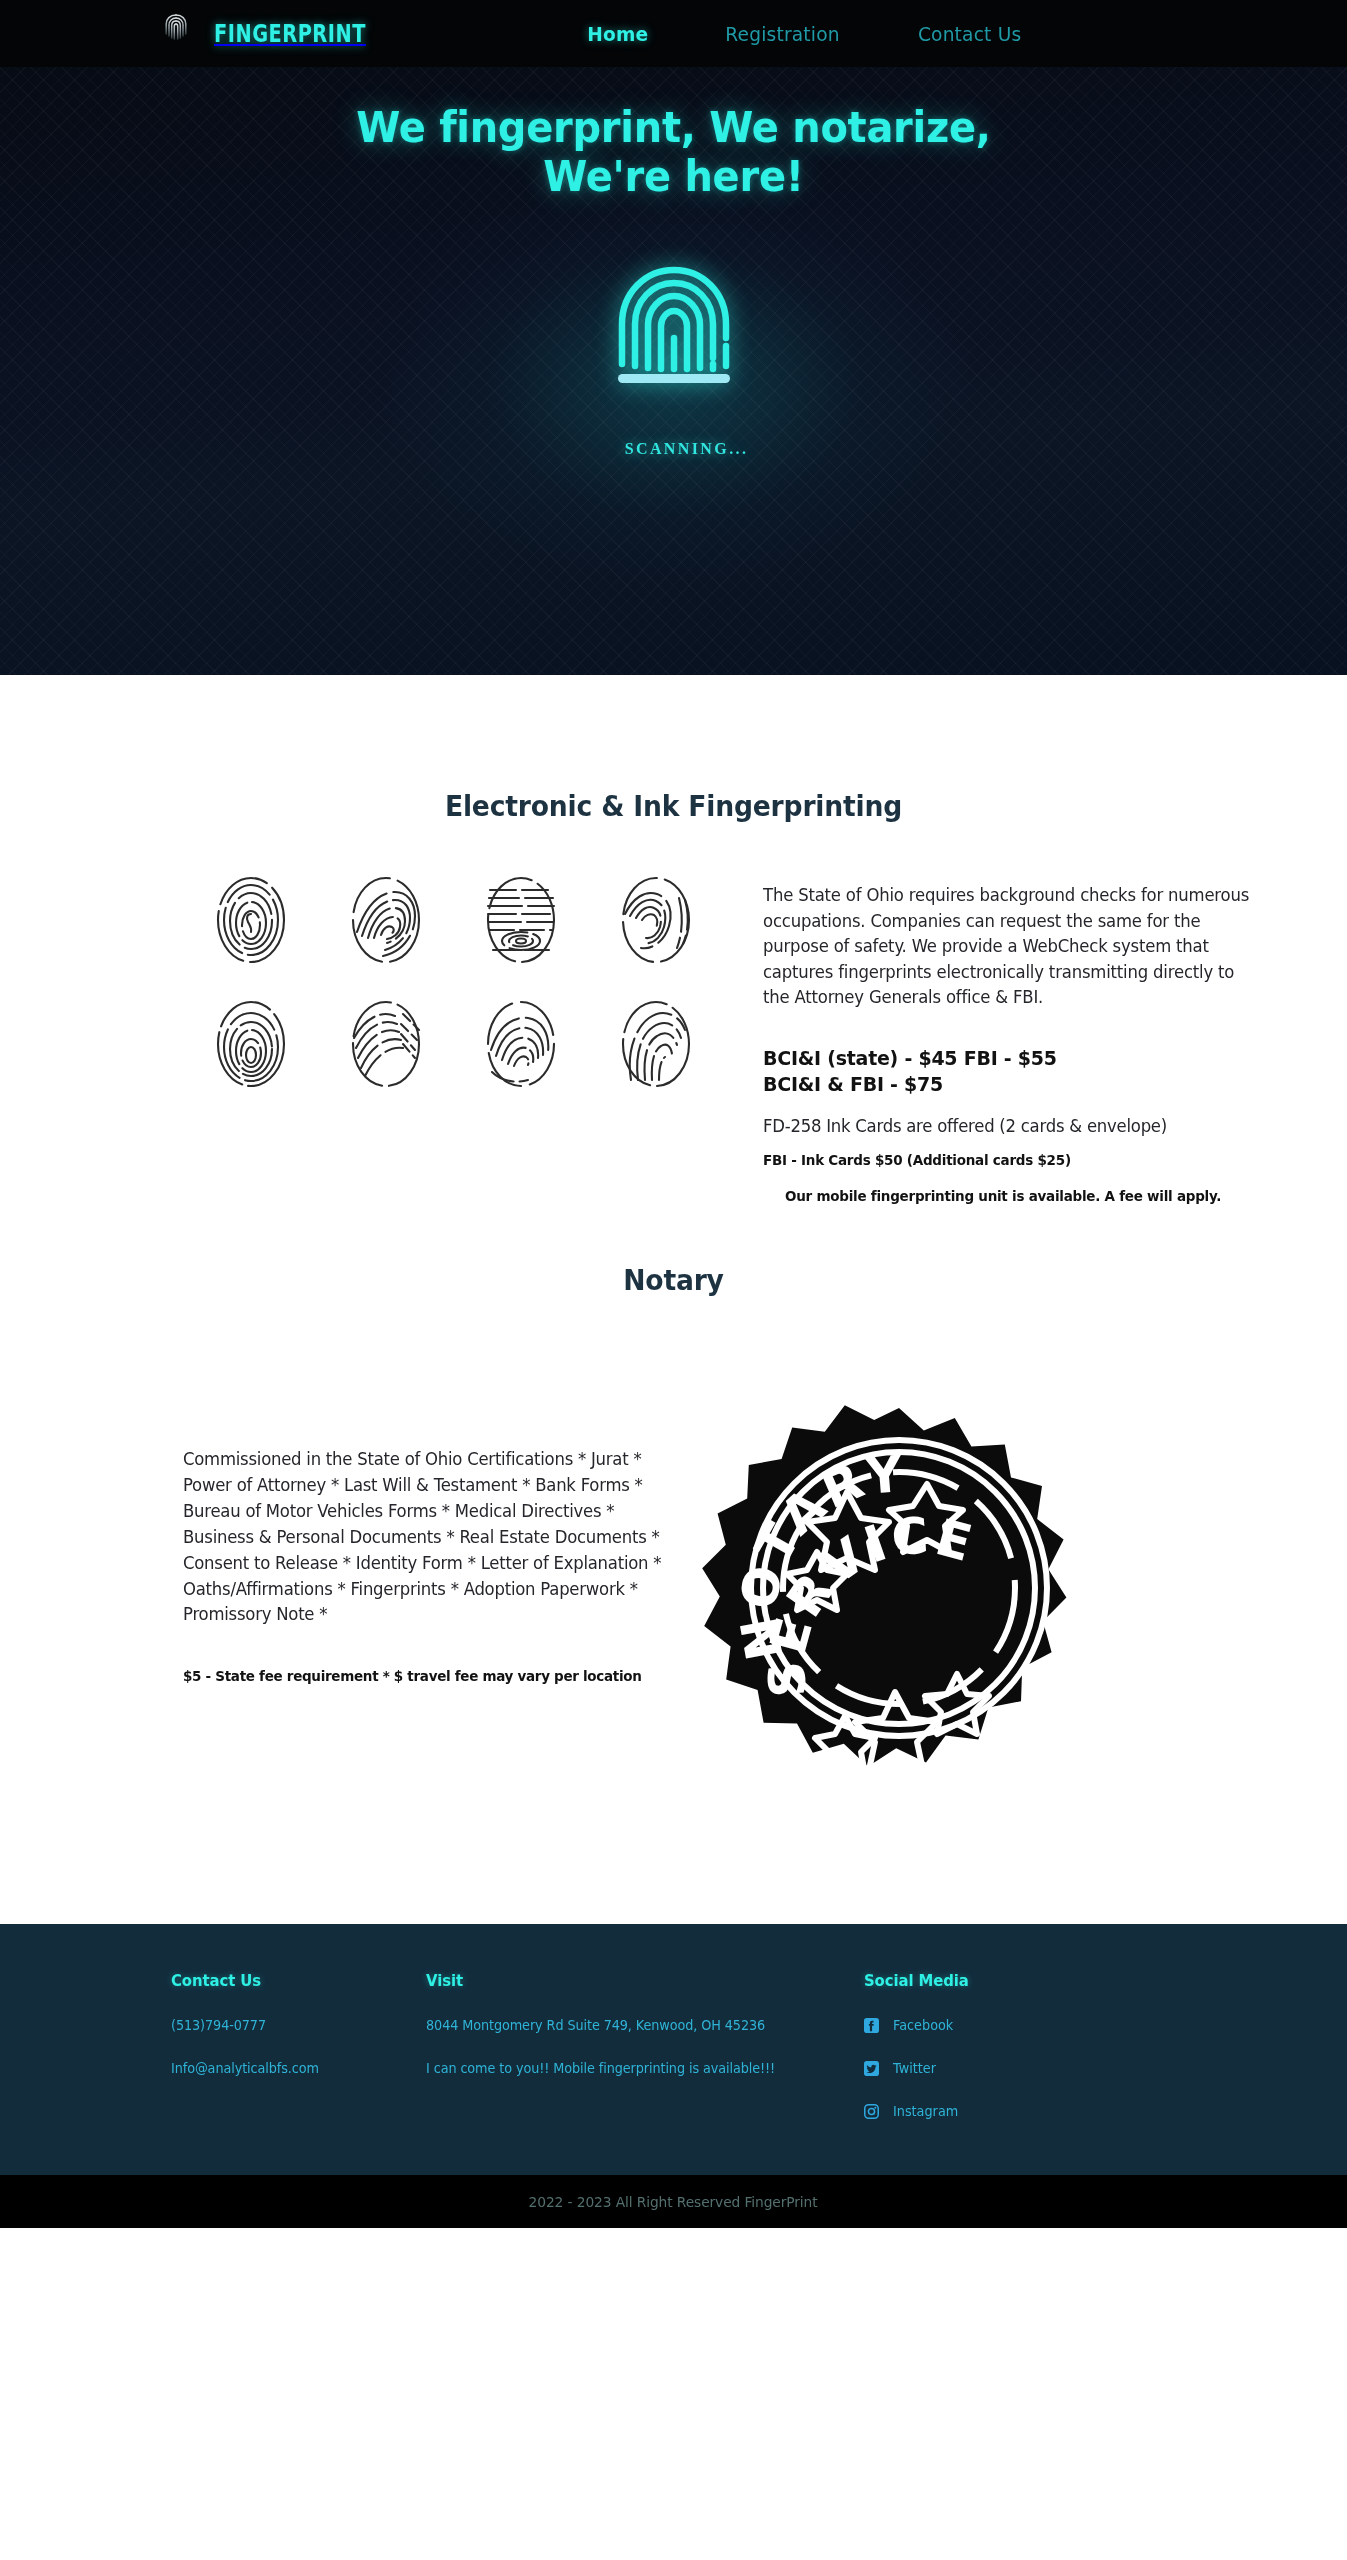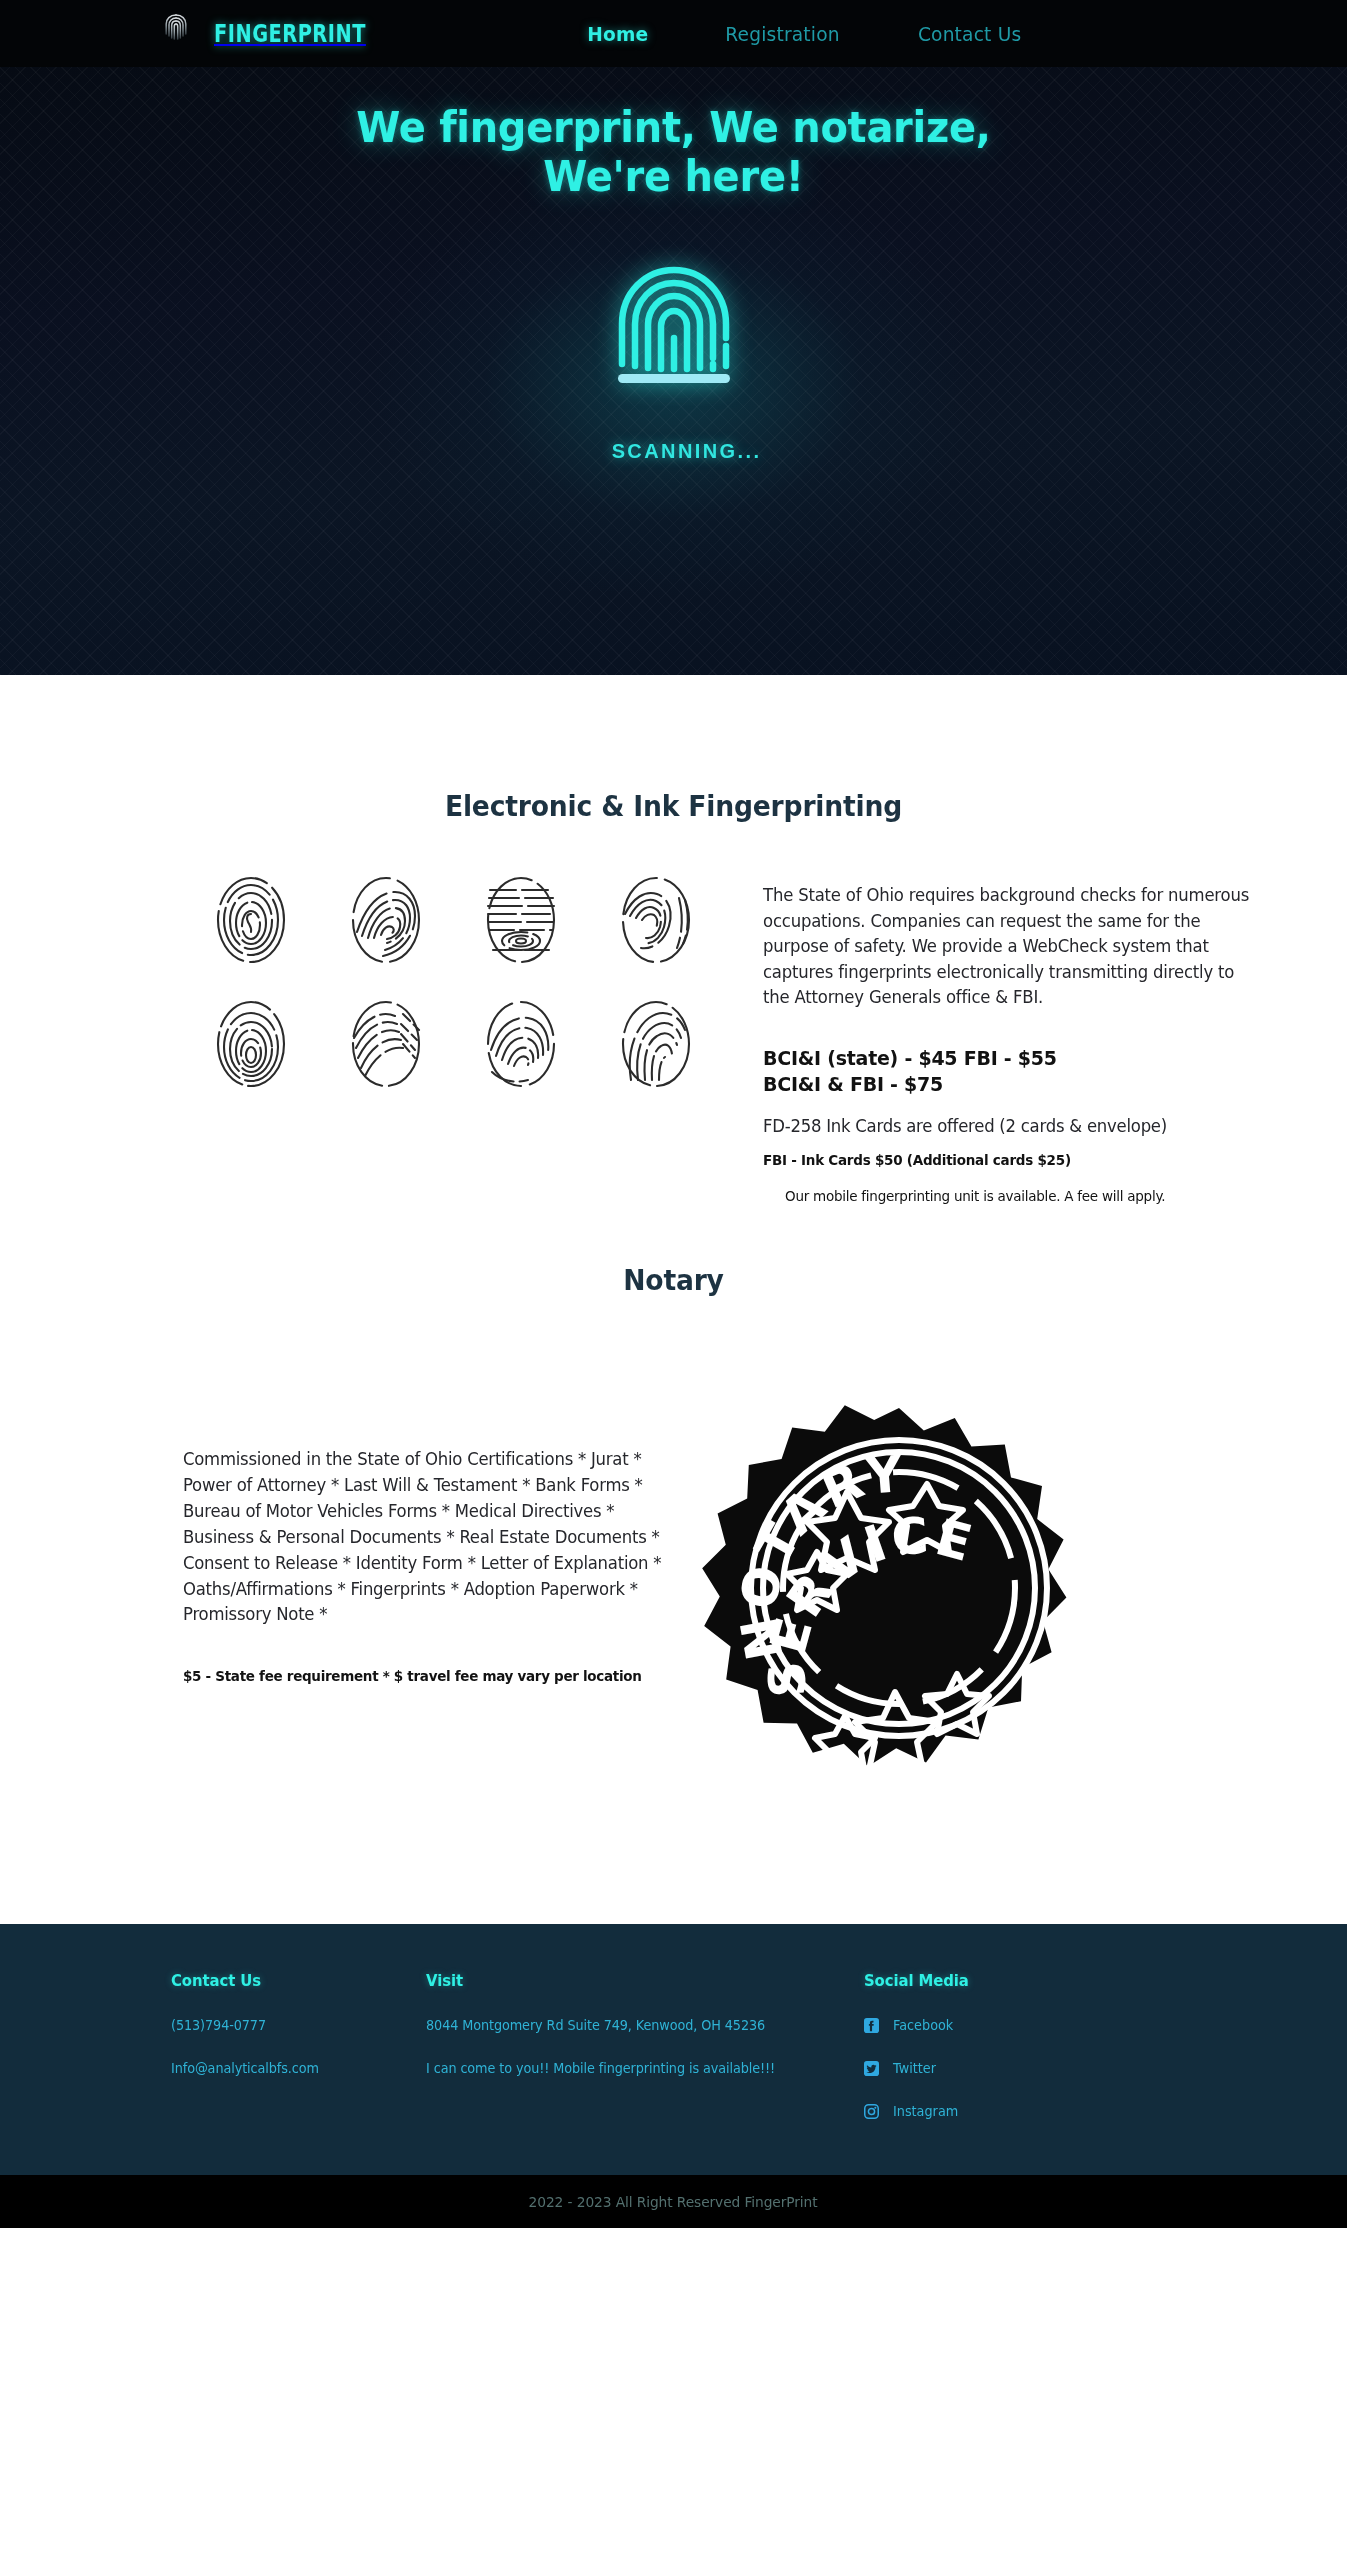--- a/index.html
+++ b/index.html
@@ -102,24 +102,24 @@
   }
   .scan-glow {
     position: relative;
     width: 150px;
     height: 170px;
   }
   .scan-glow svg { filter: drop-shadow(0 0 11px rgba(47,240,228,.65)); }
   .scan-label {
     margin-top: 24px;
     color: #31e6e0;
-    font-size: 20px;
+    font-size: 16px;
     font-weight: bold;
     letter-spacing: 2.4px;
-    font-family: Liberation Sans, sans-serif;
+    font-family: Liberation Serif, serif;
     text-shadow: 0 0 12px rgba(47,240,228,.6);
     margin-left: 26px;
   }
 
   
   .section { background: #ffffff; }
   .section-title {
     text-align: center;
     color: #1d3342;
     font-weight: bold;
@@ -184,21 +184,21 @@
     color: #121212;
     font-size: 13.5px;
     font-weight: bold;
     margin-top: 16px;
     font-family: "DejaVu Sans", sans-serif;
     letter-spacing: -.25px;
   }
   .fp-mobile {
     color: #121212;
     font-size: 13.5px;
-    font-weight: normal;
+    font-weight: bold;
     margin-top: 20px;
     margin-left: 22px;
     font-family: "DejaVu Sans", sans-serif;
     letter-spacing: -.25px;
   }
 
   
   .notary-row {
     display: flex;
     align-items: flex-start;

